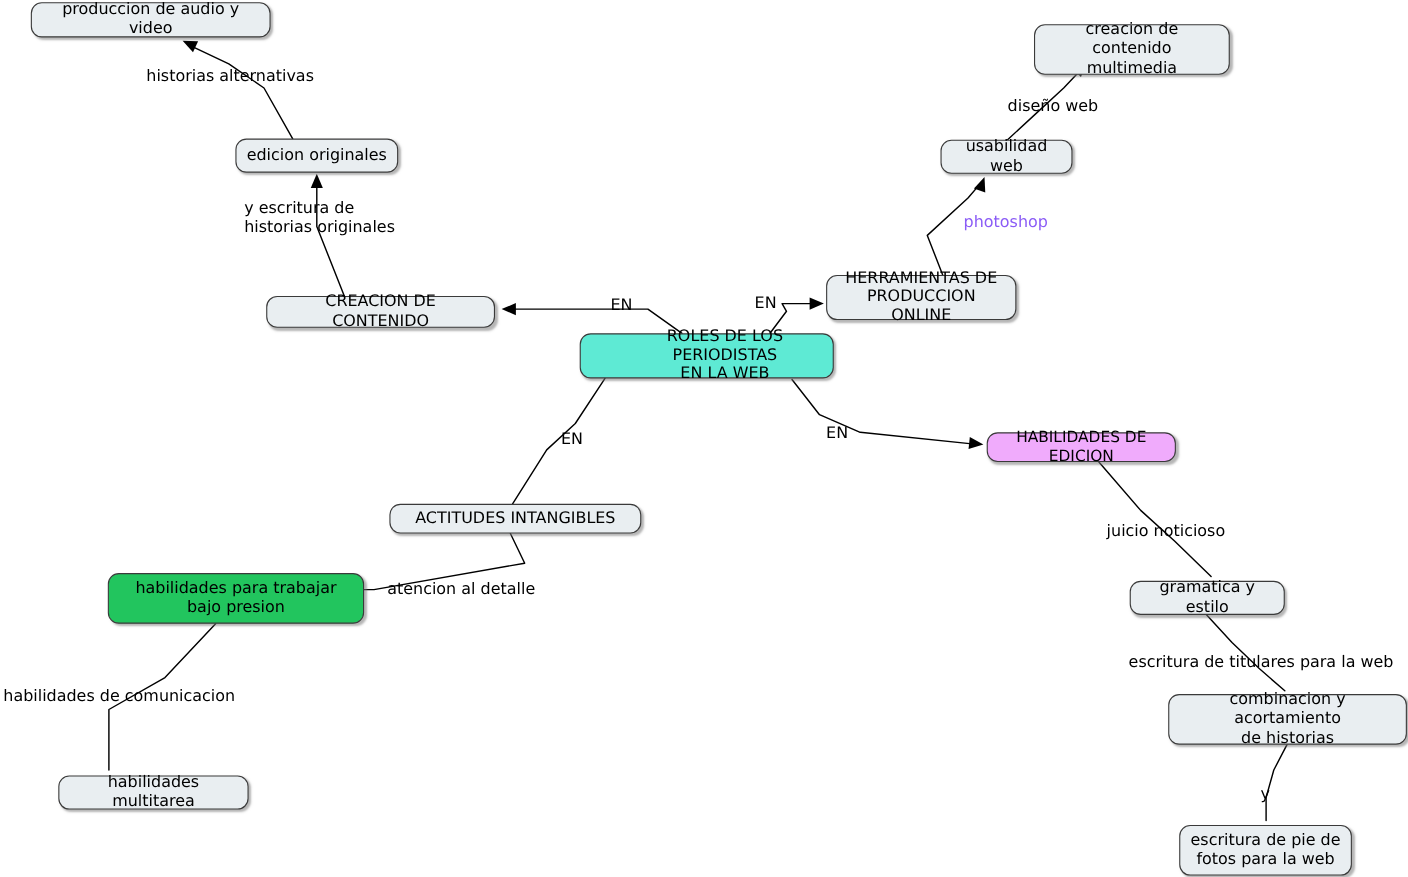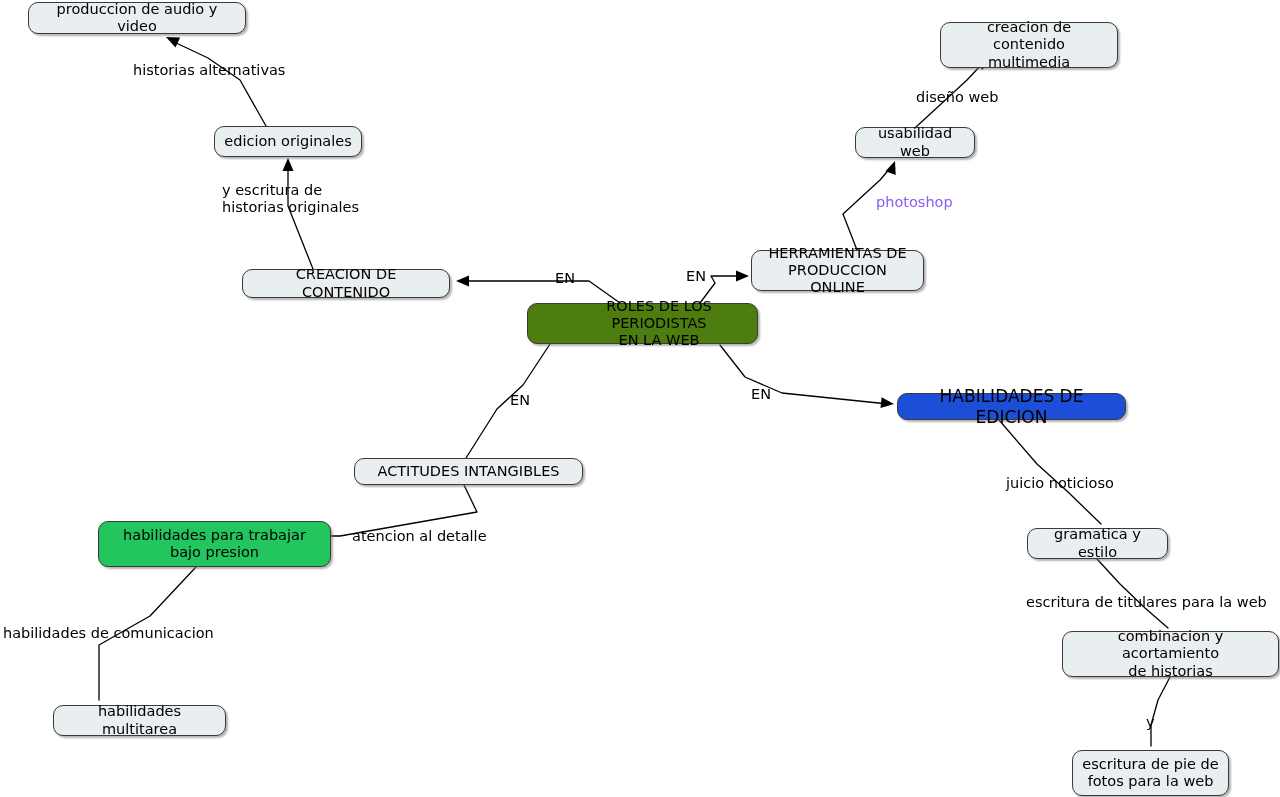--- a/index.html
+++ b/index.html
@@ -95,23 +95,23 @@
 
   <div id="nodes-layer">
       <div class="node" style="left: 28px; top: 2px; width: 218px; height: 32px; font-size: 14.5px; background: rgb(233, 238, 241); border-color: rgb(58, 58, 58); color: rgb(0, 0, 0);"><span class="node-label">produccion de audio y video</span></div>
       <div class="node" style="left: 940px; top: 22px; width: 178px; height: 46px; font-size: 14.5px; background: rgb(233, 238, 241); border-color: rgb(58, 58, 58); color: rgb(0, 0, 0);"><span class="node-label">creacion de contenido
 multimedia</span></div>
       <div class="node" style="left: 214px; top: 126px; width: 148px; height: 31px; font-size: 14.5px; background: rgb(233, 238, 241); border-color: rgb(58, 58, 58); color: rgb(0, 0, 0);"><span class="node-label">edicion originales</span></div>
       <div class="node" style="left: 855px; top: 127px; width: 120px; height: 31px; font-size: 14.5px; background: rgb(233, 238, 241); border-color: rgb(58, 58, 58); color: rgb(0, 0, 0);"><span class="node-label">usabilidad web</span></div>
       <div class="node" style="left: 242px; top: 269px; width: 208px; height: 29px; font-size: 14.5px; background: rgb(233, 238, 241); border-color: rgb(58, 58, 58); color: rgb(0, 0, 0);"><span class="node-label">CREACION DE CONTENIDO</span></div>
       <div class="node" style="left: 751px; top: 250px; width: 173px; height: 41px; font-size: 14.5px; background: rgb(233, 238, 241); border-color: rgb(58, 58, 58); color: rgb(0, 0, 0);"><span class="node-label">HERRAMIENTAS DE
 PRODUCCION ONLINE</span></div>
-      <div class="node" style="left: 527px; top: 303px; width: 231px; height: 41px; font-size: 14.5px; background: #4d7c0f; border-color: rgb(58, 58, 58); color: rgb(0, 0, 0); padding-left: 42px;"><span class="node-label">ROLES DE LOS PERIODISTAS
+      <div class="node" style="left: 527px; top: 303px; width: 231px; height: 41px; font-size: 14.5px; background: #5eead4; border-color: rgb(58, 58, 58); color: rgb(0, 0, 0); padding-left: 42px;"><span class="node-label">ROLES DE LOS PERIODISTAS
 EN LA WEB</span></div>
-      <div class="node" style="left: 897px; top: 393px; width: 229px; height: 27px; font-size: 17px; background: #1d4ed8; border-color: rgb(58, 58, 58); color: rgb(0, 0, 0);"><span class="node-label">HABILIDADES DE EDICION</span></div>
+      <div class="node" style="left: 897px; top: 393px; width: 172px; height: 27px; font-size: 14px; background: #f0abfc; border-color: rgb(58, 58, 58); color: rgb(0, 0, 0);"><span class="node-label">HABILIDADES DE EDICION</span></div>
       <div class="node" style="left: 354px; top: 458px; width: 229px; height: 27px; font-size: 14.5px; background: rgb(233, 238, 241); border-color: rgb(58, 58, 58); color: rgb(0, 0, 0);"><span class="node-label">ACTITUDES INTANGIBLES</span></div>
       <div class="node" style="left: 98px; top: 521px; width: 233px; height: 46px; font-size: 14.5px; background: #22c55e; border-color: rgb(58, 58, 58); color: rgb(0, 0, 0);"><span class="node-label">habilidades para trabajar
 bajo presion</span></div>
       <div class="node" style="left: 1027px; top: 528px; width: 141px; height: 31px; font-size: 14.5px; background: rgb(233, 238, 241); border-color: rgb(58, 58, 58); color: rgb(0, 0, 0);"><span class="node-label">gramatica y estilo</span></div>
       <div class="node" style="left: 13px; top: 705px; width: 173px; height: 31px; font-size: 14.5px; background: rgb(233, 238, 241); border-color: rgb(58, 58, 58); color: rgb(0, 0, 0); margin-left: 40px;"><span class="node-label">habilidades multitarea</span></div>
       <div class="node" style="left: 1062px; top: 631px; width: 217px; height: 46px; font-size: 14.5px; background: rgb(233, 238, 241); border-color: rgb(58, 58, 58); color: rgb(0, 0, 0);"><span class="node-label">combinacion y acortamiento
 de historias</span></div>
       <div class="node" style="left: 1072px; top: 750px; width: 157px; height: 46px; font-size: 14.5px; background: rgb(233, 238, 241); border-color: rgb(58, 58, 58); color: rgb(0, 0, 0);"><span class="node-label">escritura de pie de
 fotos para la web</span></div>
     </div>

